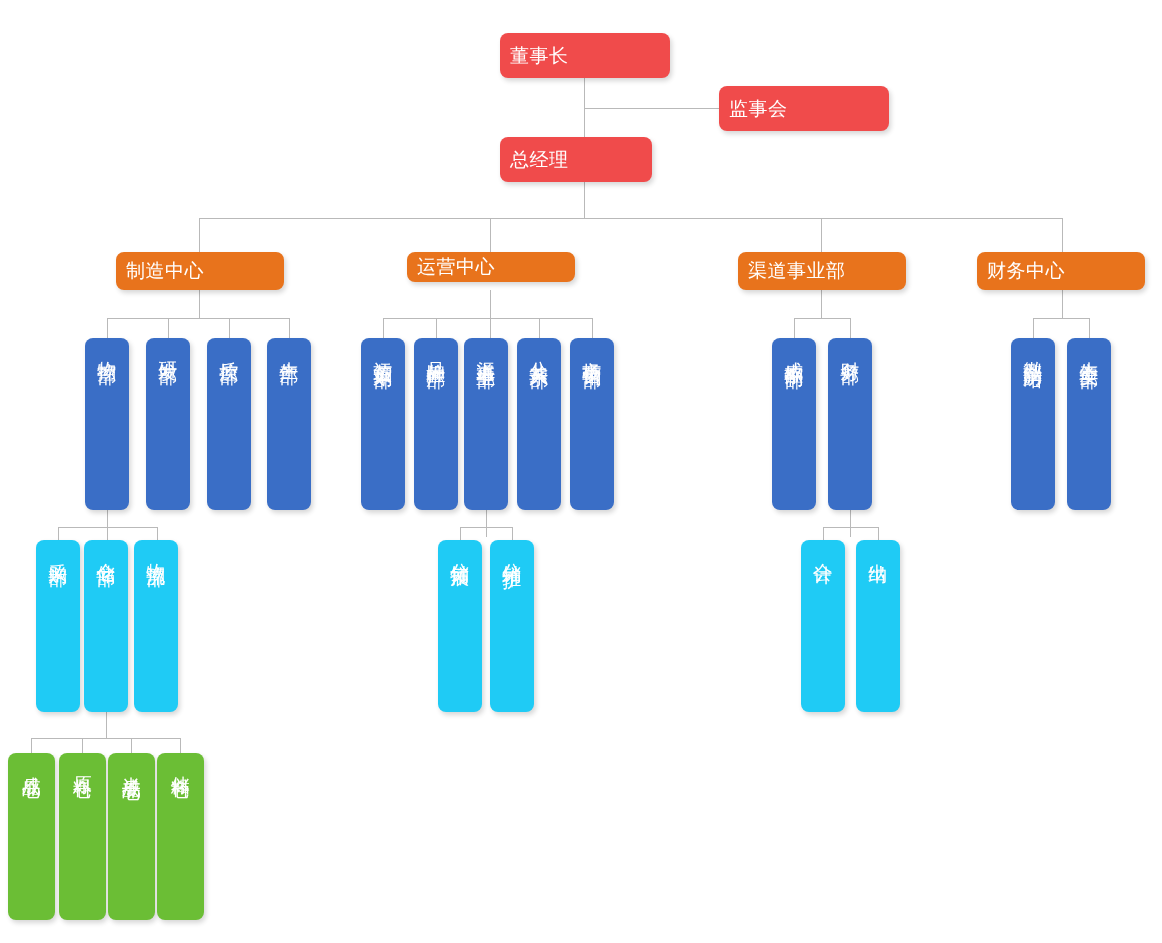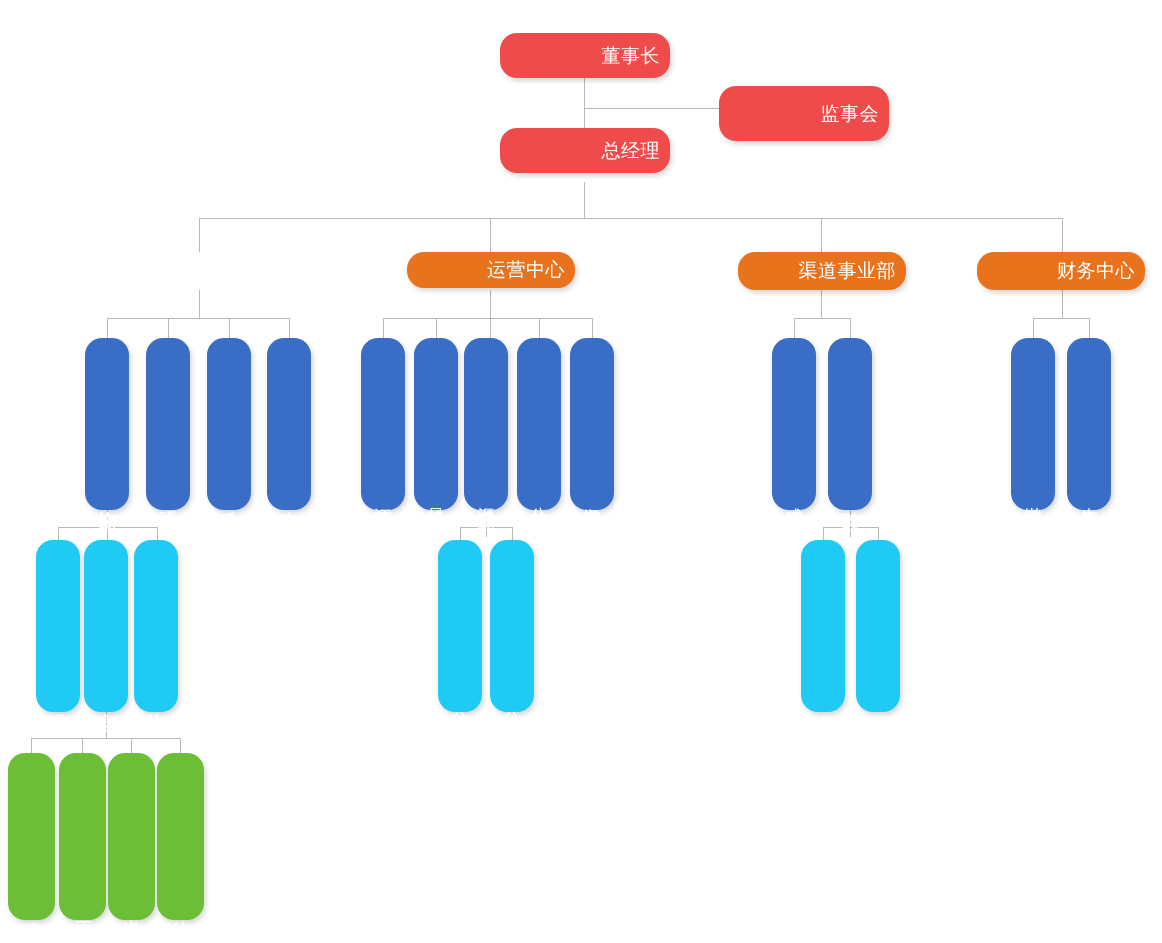--- a/index.html
+++ b/index.html
@@ -23,25 +23,25 @@
   .line {
     position: absolute;
     background: #b9b9b9;
   }
   .line.h { height: 1px; }
   .line.v { width: 1px; }
 
   
   .node {
     position: absolute;
-    border-radius: 17px;
+    border-radius: 8px;
     color: #ffffff;
     display: flex;
     align-items: center;
-    justify-content: flex-end;
+    justify-content: flex-start;
     text-align: center;
     box-shadow: 2px 3px 5px rgba(0,0,0,0.16);
     line-height: 1.12;
     letter-spacing: 0.5px;
   }
 
   
   .node.horiz {
     font-size: 19px;
     padding: 0 10px;
@@ -126,30 +126,33 @@
   <div class="line h" style="left:31px; top:738px; width:149px;"></div>
   <div class="line v" style="left:31px; top:738px; height:15px;"></div>
   <div class="line v" style="left:82px; top:738px; height:15px;"></div>
   <div class="line v" style="left:131px; top:738px; height:15px;"></div>
   <div class="line v" style="left:180px; top:738px; height:15px;"></div>
 
   <div class="node horiz red" style="left:500px; top:33px; width:170px; height:45px;">
     <span>董事长</span>
   </div>
 
-  <div class="node horiz red" style="left:719px; top:86px; width:170px; height:55px;">
+  <div class="node horiz red" style="left:719px; top:86px; width:170px; height:45px;">
     <span>监事会</span>
   </div>
 
-  <div class="node horiz red" style="left:500px; top:128px; width:170px; height:45px;">
+  <div class="node horiz red" style="left:500px; top:137px; width:152px; height:45px;">
     <span>总经理</span>
   </div>
 
-
-  <div class="node horiz orange" style="left:407px; top:252px; width:168px; height:36px;">
+  <div class="node horiz orange" style="left:116px; top:252px; width:168px; height:38px;">
+    <span>制造中心</span>
+  </div>
+
+  <div class="node horiz orange" style="left:407px; top:252px; width:168px; height:30px;">
     <span>运营中心</span>
   </div>
 
   <div class="node horiz orange" style="left:738px; top:252px; width:168px; height:38px;">
     <span>渠道事业部</span>
   </div>
 
   <div class="node horiz orange" style="left:977px; top:252px; width:168px; height:38px;">
     <span>财务中心</span>
   </div>

